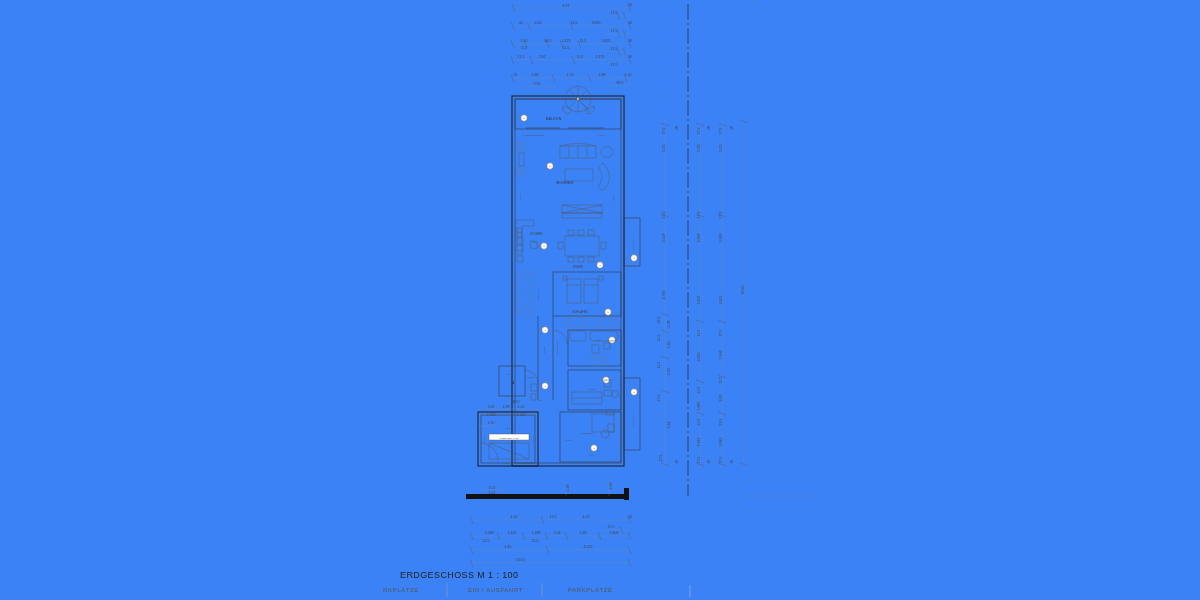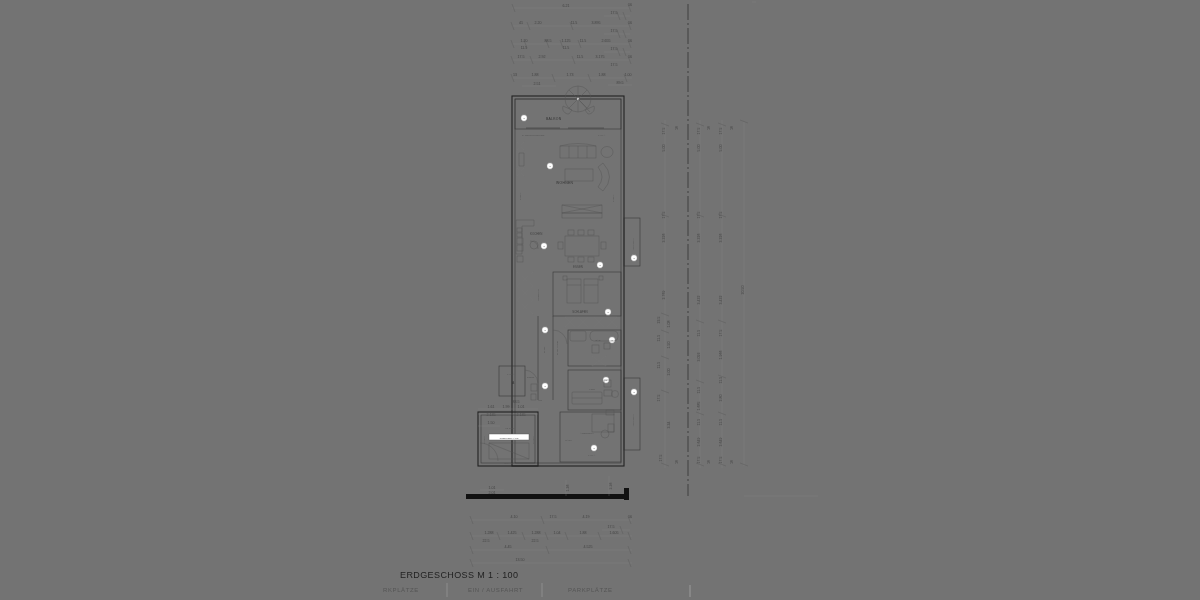--- a/index.html
+++ b/index.html
@@ -1,17 +1,17 @@
 <!DOCTYPE html>
 <html><head>
 <meta charset="utf-8">
 <style>
   html,body{margin:0;padding:0;background:#ffffff;}
   body{width:1200px;height:600px;overflow:hidden;font-family:"Liberation Sans",sans-serif;color:#1a1a1a;}
-  #stage{position:relative;width:1200px;height:600px;background:#737373;text-decoration:underline;}
+  #stage{position:relative;width:1200px;height:600px;background:#3b82f6;text-decoration:underline;}
   svg{display:block;position:absolute;top:0;left:0;}
   text{font-family:"Liberation Sans",sans-serif;fill:#2b2b2b;}
   .dim{font-size:3.6px;fill:#444;}
   .dimv{font-size:3.6px;fill:#444;}
   .room{font-size:3.4px;fill:#333;letter-spacing:.3px;}
   .roomsm{font-size:2.9px;fill:#444;}
   .tiny{font-size:2.5px;fill:#555;}
   .title{font-size:9px;fill:#222;letter-spacing:.4px;}
   .legend{font-size:6px;fill:#555;letter-spacing:.6px;}
   .wall{stroke:#222;stroke-width:1.1;fill:none;}

